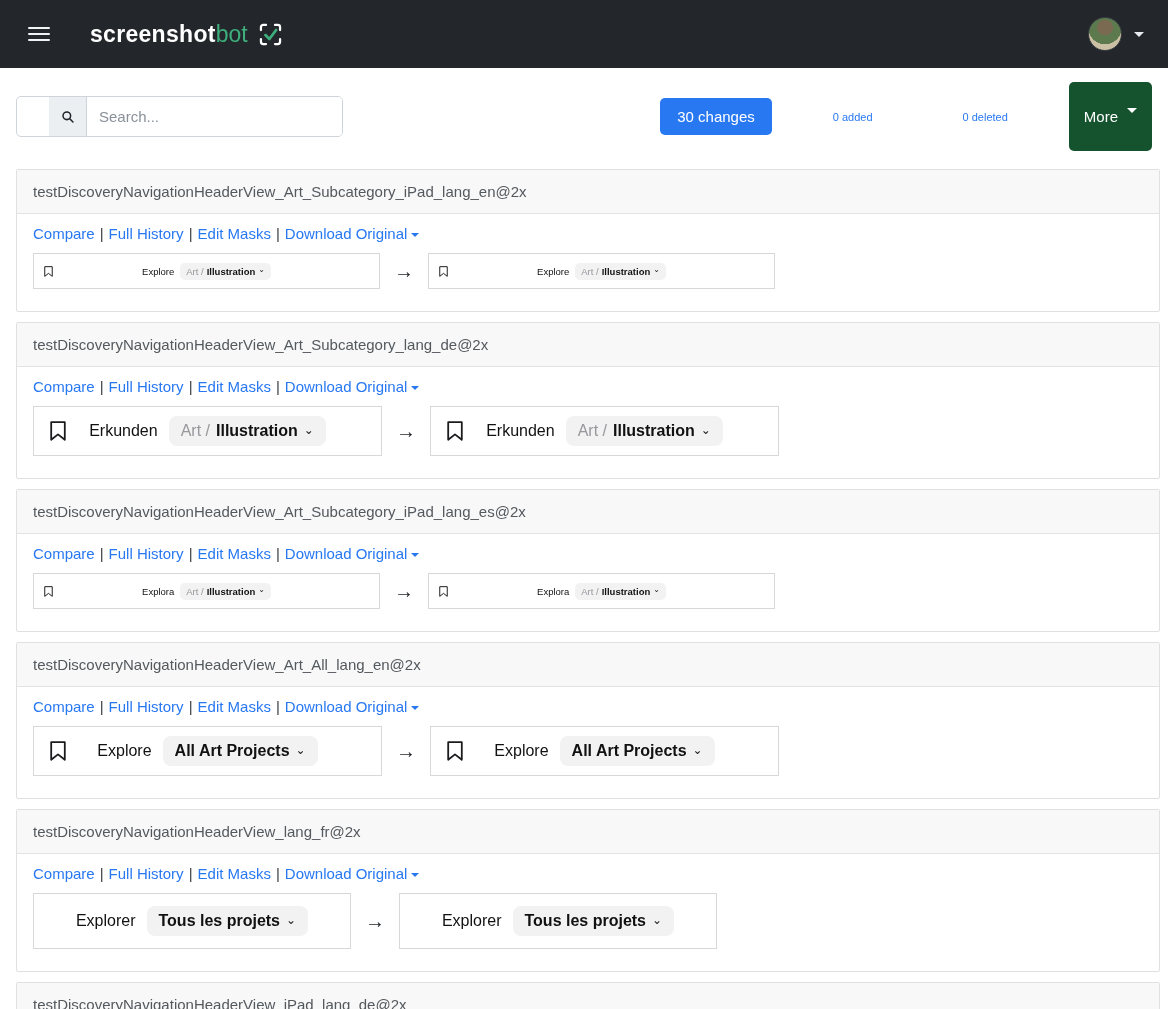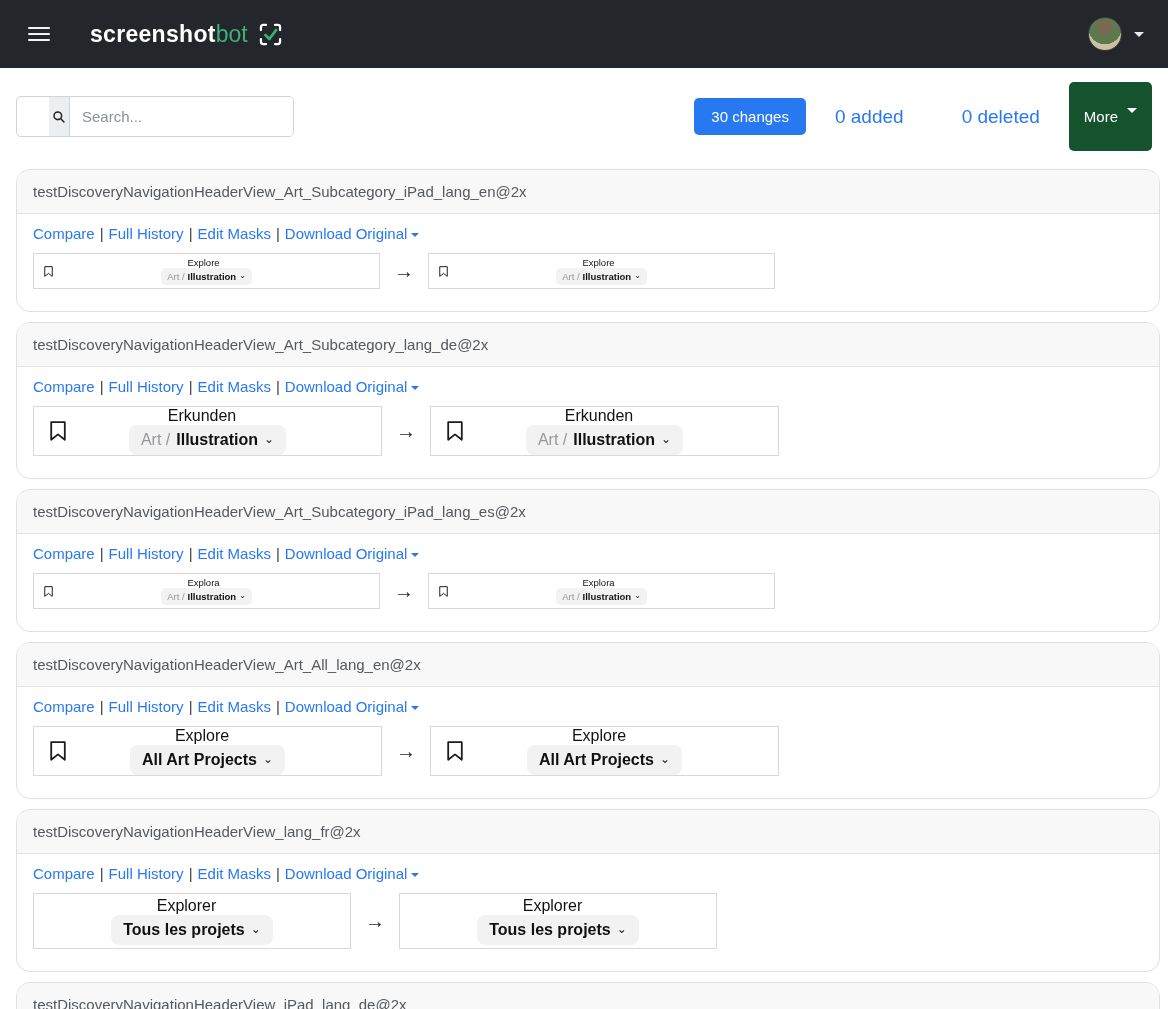--- a/index.html
+++ b/index.html
@@ -17,42 +17,42 @@
   .nav-right { margin-left:auto; display:flex; align-items:center; gap:12px; }
   .avatar { width:34px; height:34px; border-radius:50%;
     background: radial-gradient(circle at 50% 30%, #7a6a52 0 28%, #5c7a4d 29% 60%, #cbbfa4 61% 100%);
     border:1px solid #3a3f44; }
   .caret { width:0; height:0; border-left:5px solid transparent; border-right:5px solid transparent;
     border-top:5px solid currentColor; display:inline-block; }
   .nav-caret { color:#e9ecef; }
 
   
   .toolbar { display:flex; align-items:center; padding:14px 16px 18px 16px; }
-  .search-group { display:flex; width:278px; height:41px; border:1px solid #ced4da; border-radius:5px; overflow:hidden; background:#fff;padding-left:32px; }
+  .search-group { display:flex; width:327px; height:41px; border:1px solid #ced4da; border-radius:5px; overflow:hidden; background:#fff;padding-left:32px; }
   .search-prepend { width:38px; background:#eceff1; border-right:1px solid #ced4da; display:flex; align-items:center; justify-content:center; color:#212529; }
   .search-input { border:none; outline:none; flex:1; font-size:15px; padding:0 12px; color:#212529; font-family:"Liberation Sans", sans-serif; }
   .search-input::placeholder { color:#8a9199; }
-  .toolbar-right { margin-left:auto; display:flex; align-items:center; }
+  .toolbar-right { margin-left:auto; display:flex; align-items:center;gap:32px; }
   .btn { border:none; border-radius:5px; font-size:15px; cursor:pointer; font-family:"Liberation Sans", sans-serif; }
   .btn-primary { background:#2878f2; color:#fff; padding:10px 17px; }
   .btn-secondary { background:#14532d; color:#fff; padding:26px 15px; display:flex; align-items:flex-start; gap:9px; }
-  .toolbar-link { color:#2878f2; text-decoration:none; font-size:19px; margin:0 29px; }
+  .toolbar-link { color:#2878f2; text-decoration:none; font-size:11px; margin:0 29px; }
 
   
-  .card { margin:0 8px 10px 16px; border:1px solid #e0e0e0; border-radius:14px; background:#fff; overflow:hidden; }
+  .card { margin:0 8px 10px 16px; border:1px solid #e0e0e0; border-radius:2px; background:#fff; overflow:hidden; }
   .card-header { background:#f8f8f8; border-bottom:1px solid #e3e3e3; padding:13px 16px; font-size:15px; color:#54595e; }
   .card-body { padding:11px 16px 22px 16px; }
   .links { font-size:15px; margin-bottom:11px; color:#3a3f44; }
   .links a { color:#2878f2; text-decoration:none; }
   .links .sep { margin:0 5px; color:#3a3f44; }
   .dl-caret { border-top-width:4px; border-left-width:4px; border-right-width:4px; color:#2878f2; margin-left:4px; vertical-align:middle; }
 
   
   .shots { display:flex; align-items:center; }
-  .shot { position:relative; background:#fff; border:1px solid #d8d8d8; display:flex; align-items:center; justify-content:center;flex-direction:column; }
+  .shot { position:relative; background:#fff; border:1px solid #d8d8d8; display:flex; align-items:center; justify-content:center; }
   .arrow { font-size:20px; color:#212529; margin:0 14px; }
   .bm { position:absolute; display:inline-flex; color:#1c1c1e; }
   .shot-label { color:#111; }
   .pill { background:#f2f2f3; border-radius:8px; display:inline-flex; align-items:center; color:#111; }
   .pill .pre { color:#97979c; }
   .pill .pre:empty { display:none; }
   .pill b { font-weight:bold; color:#111; }
   .chev { color:#1c1c1e; }
 
   .size-sm .shot { width:347px; height:36px; font-size:9px; }

